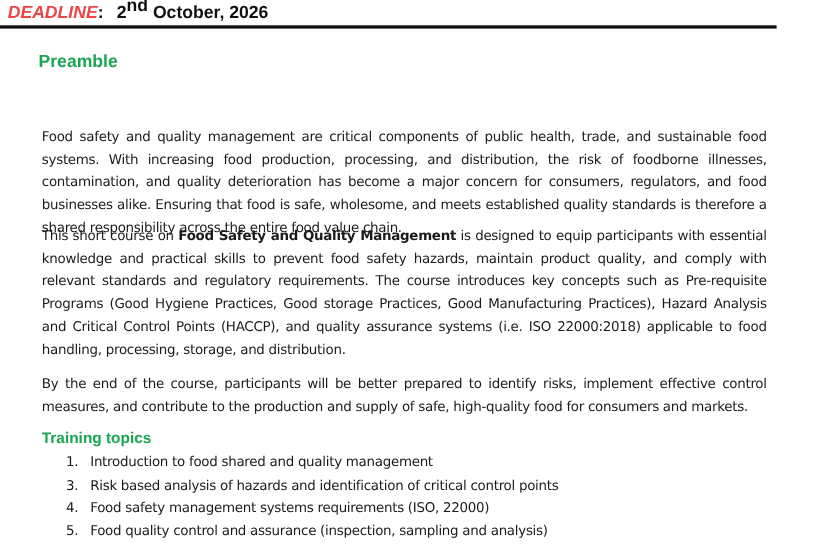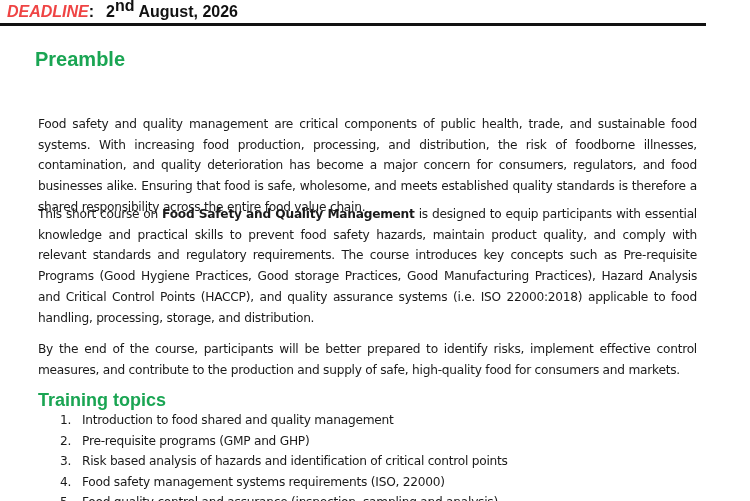--- a/index.html
+++ b/index.html
@@ -48,21 +48,21 @@
       font-size: 16px;
       vertical-align: 6px;
       line-height: 0;
     }
     .preamble-title {
       position: absolute;
       left: 35px;
       top: 48px;
       font-family: "Liberation Sans", sans-serif;
       font-weight: bold;
-      font-size: 20px;
+      font-size: 16px;
       color: #1aa553;
       margin: 0;
       text-align: right;
     }
     .para {
       position: absolute;
       left: 38px;
       width: 659px;
       font-family: "DejaVu Sans", sans-serif;
       font-size: 12.2px;
@@ -77,21 +77,21 @@
     }
     .p1 { top: 90px; margin-top: 24px; }
     .p2 { top: 204px; }
     .p3 { top: 339px; }
     .topics-title {
       position: absolute;
       left: 38px;
       top: 390px;
       font-family: "Liberation Sans", sans-serif;
       font-weight: bold;
-      font-size: 18px;
+      font-size: 14px;
       color: #1aa553;
       margin: 0;
     }
     .topics {
       position: absolute;
       left: 60px;
       top: 410px;
       margin: 0;
       padding: 0;
       list-style: none;
@@ -108,32 +108,31 @@
     .topics .num {
       display: inline-block;
       width: 22px;
     }
   </style>
 </head>
 <body>
 
 <div class="header-line"></div>
 <div class="deadline">
-  <span class="label">DEADLINE</span><span class="colon">:</span><span class="date"><span>2</span><sup>nd</sup><span> August, 2026</span></span>
+  <span class="label">DEADLINE</span><span class="colon">:</span><span class="date"><span>2</span><sup>nd</sup><span> October, 2026</span></span>
 </div>
 
 <h2 class="preamble-title">Preamble</h2>
 
 <p class="para p1">Food safety and quality management are critical components of public health, trade, and sustainable food systems. With increasing food production, processing, and distribution, the risk of foodborne illnesses, contamination, and quality deterioration has become a major concern for consumers, regulators, and food businesses alike. Ensuring that food is safe, wholesome, and meets established quality standards is therefore a shared responsibility across the entire food value chain.</p>
 
 <p class="para p2"><span>This short course on </span><b>Food Safety and Quality Management</b><span> is designed to equip participants with essential knowledge and practical skills to prevent food safety hazards, maintain product quality, and comply with relevant standards and regulatory requirements. The course introduces key concepts such as Pre-requisite Programs (Good Hygiene Practices, Good storage Practices, Good Manufacturing Practices), Hazard Analysis and Critical Control Points (HACCP), and quality assurance systems (i.e. ISO 22000:2018) applicable to food handling, processing, storage, and distribution.</span></p>
 
 <p class="para p3">By the end of the course, participants will be better prepared to identify risks, implement effective control measures, and contribute to the production and supply of safe, high-quality food for consumers and markets.</p>
 
 <h2 class="topics-title">Training topics</h2>
 
 <ol class="topics">
   <li><span class="num">1.</span><span>Introduction to food shared and quality management</span></li>
-  <li><span class="num">2.</span><span>Pre-requisite programs (GMP and GHP)</span></li>
   <li><span class="num">3.</span><span>Risk based analysis of hazards and identification of critical control points</span></li>
   <li><span class="num">4.</span><span>Food safety management systems requirements (ISO, 22000)</span></li>
   <li><span class="num">5.</span><span>Food quality control and assurance (inspection, sampling and analysis)</span></li>
 </ol>
 
 </body></html>

